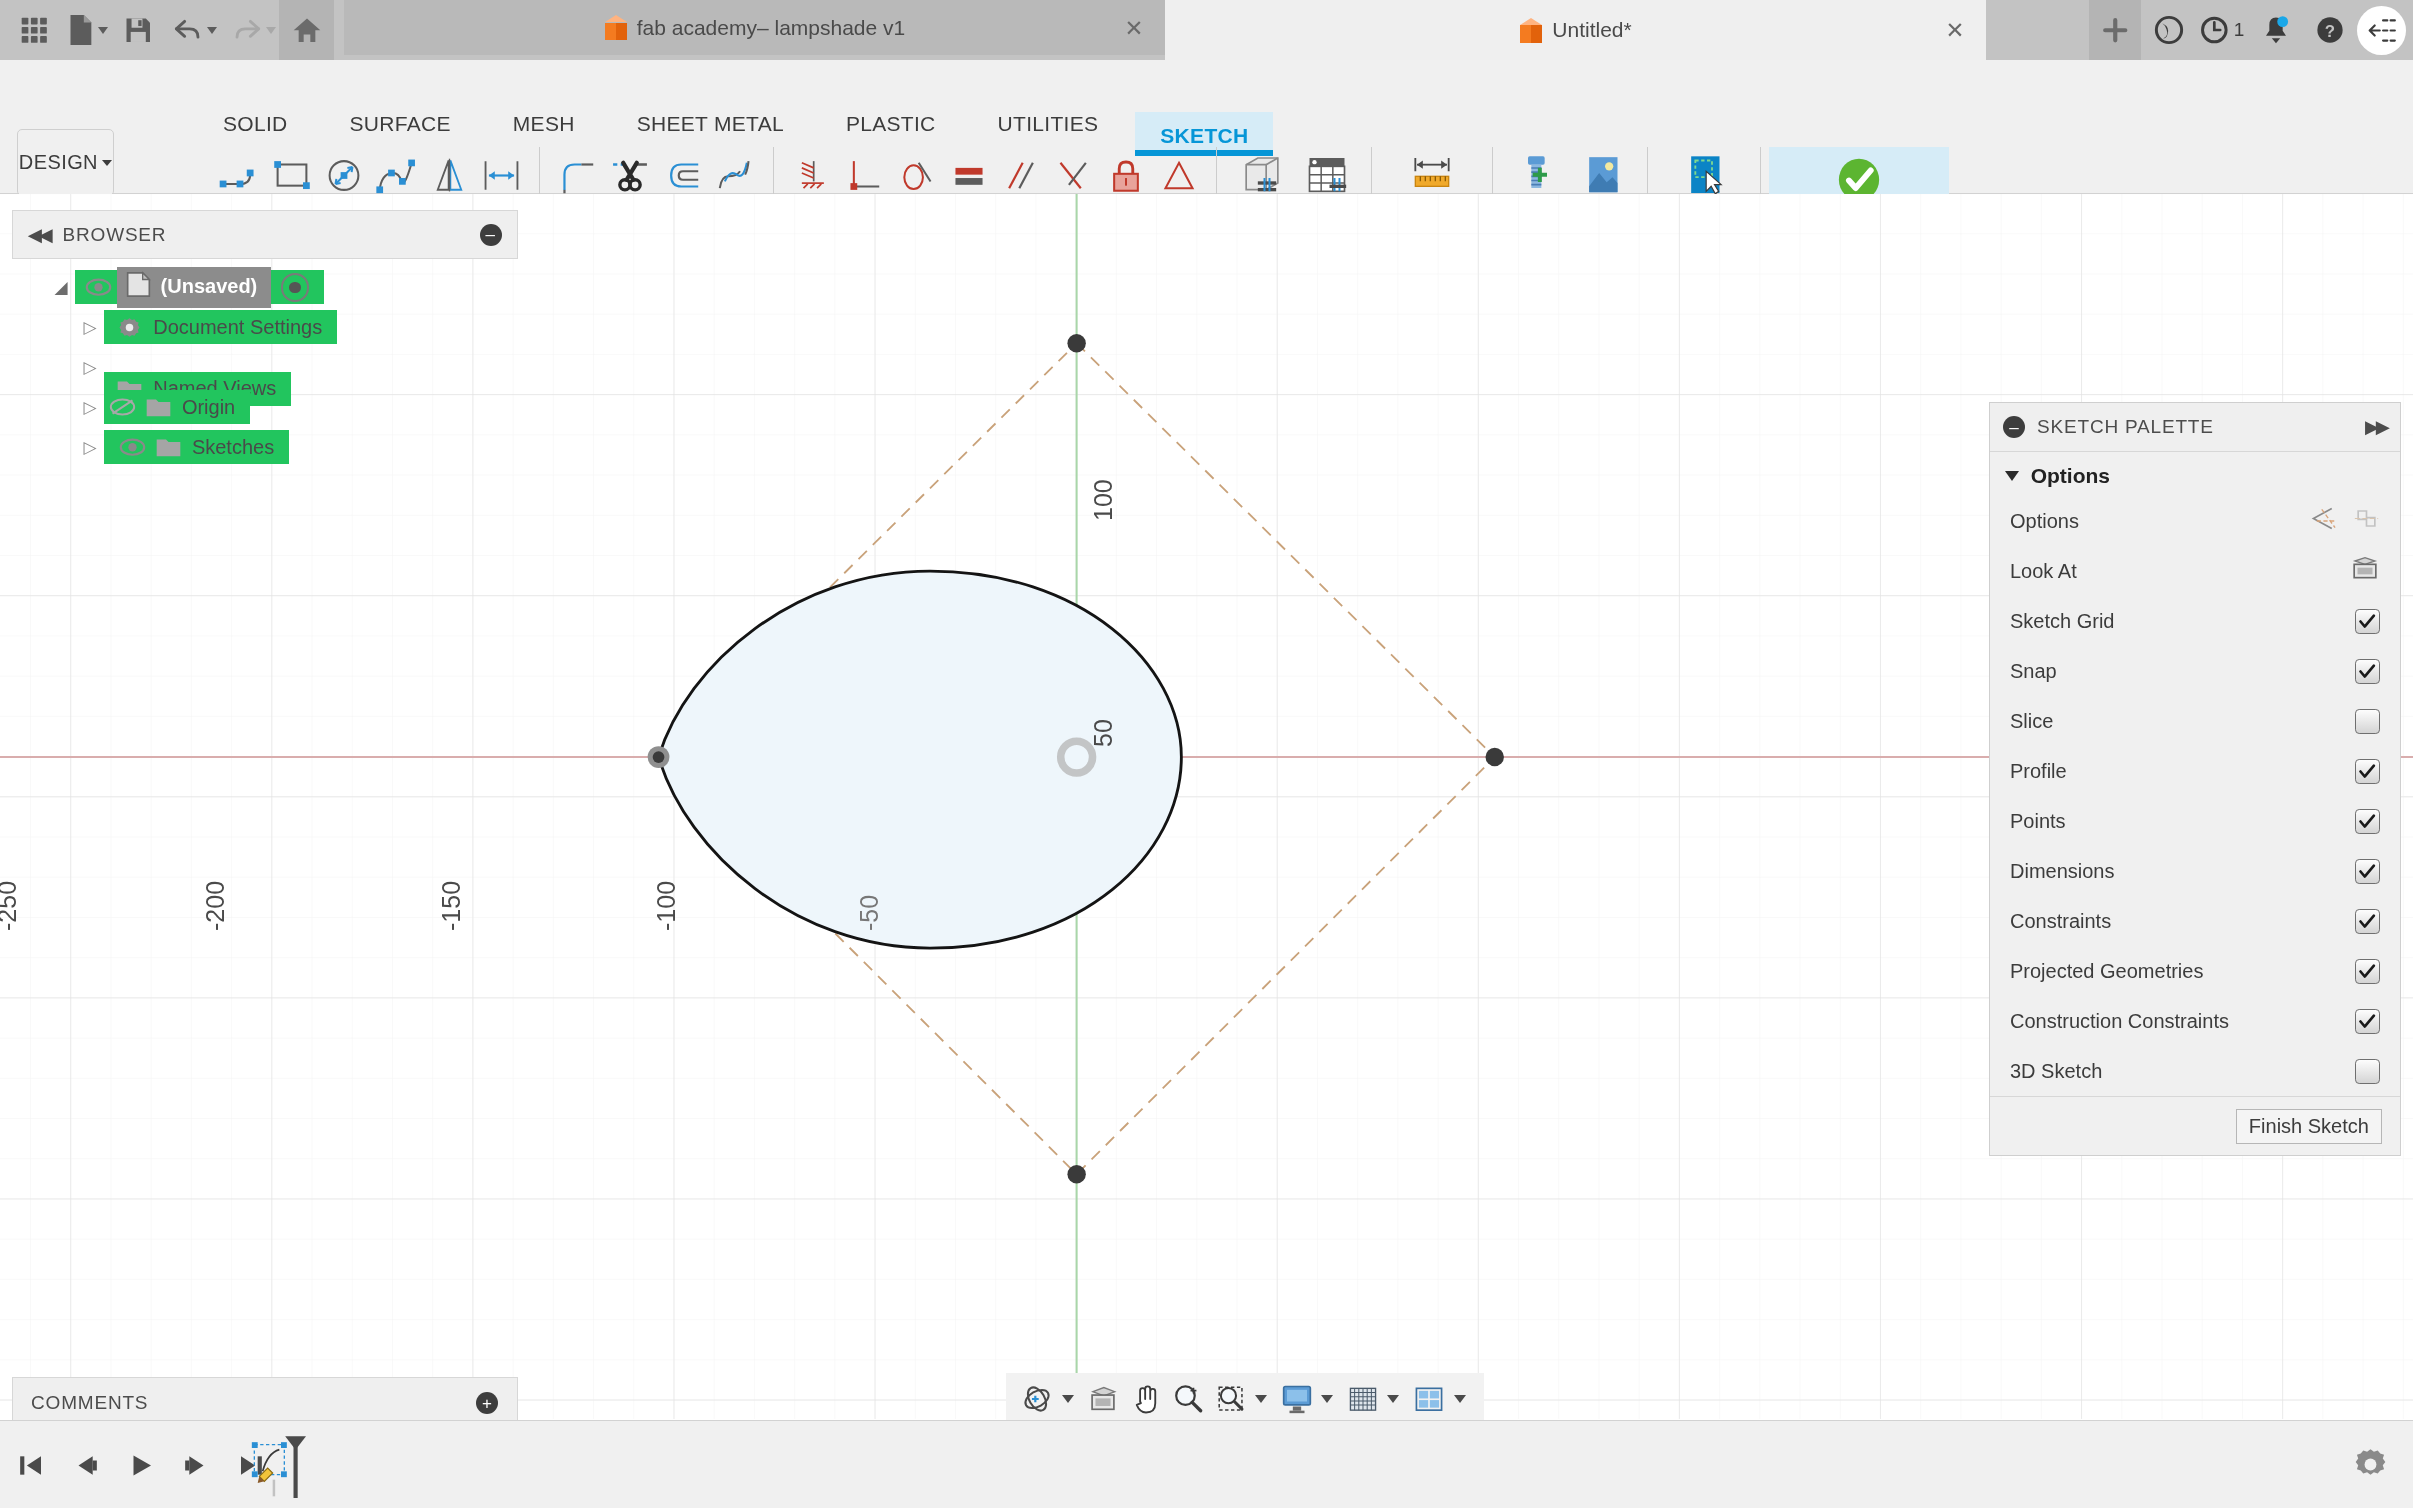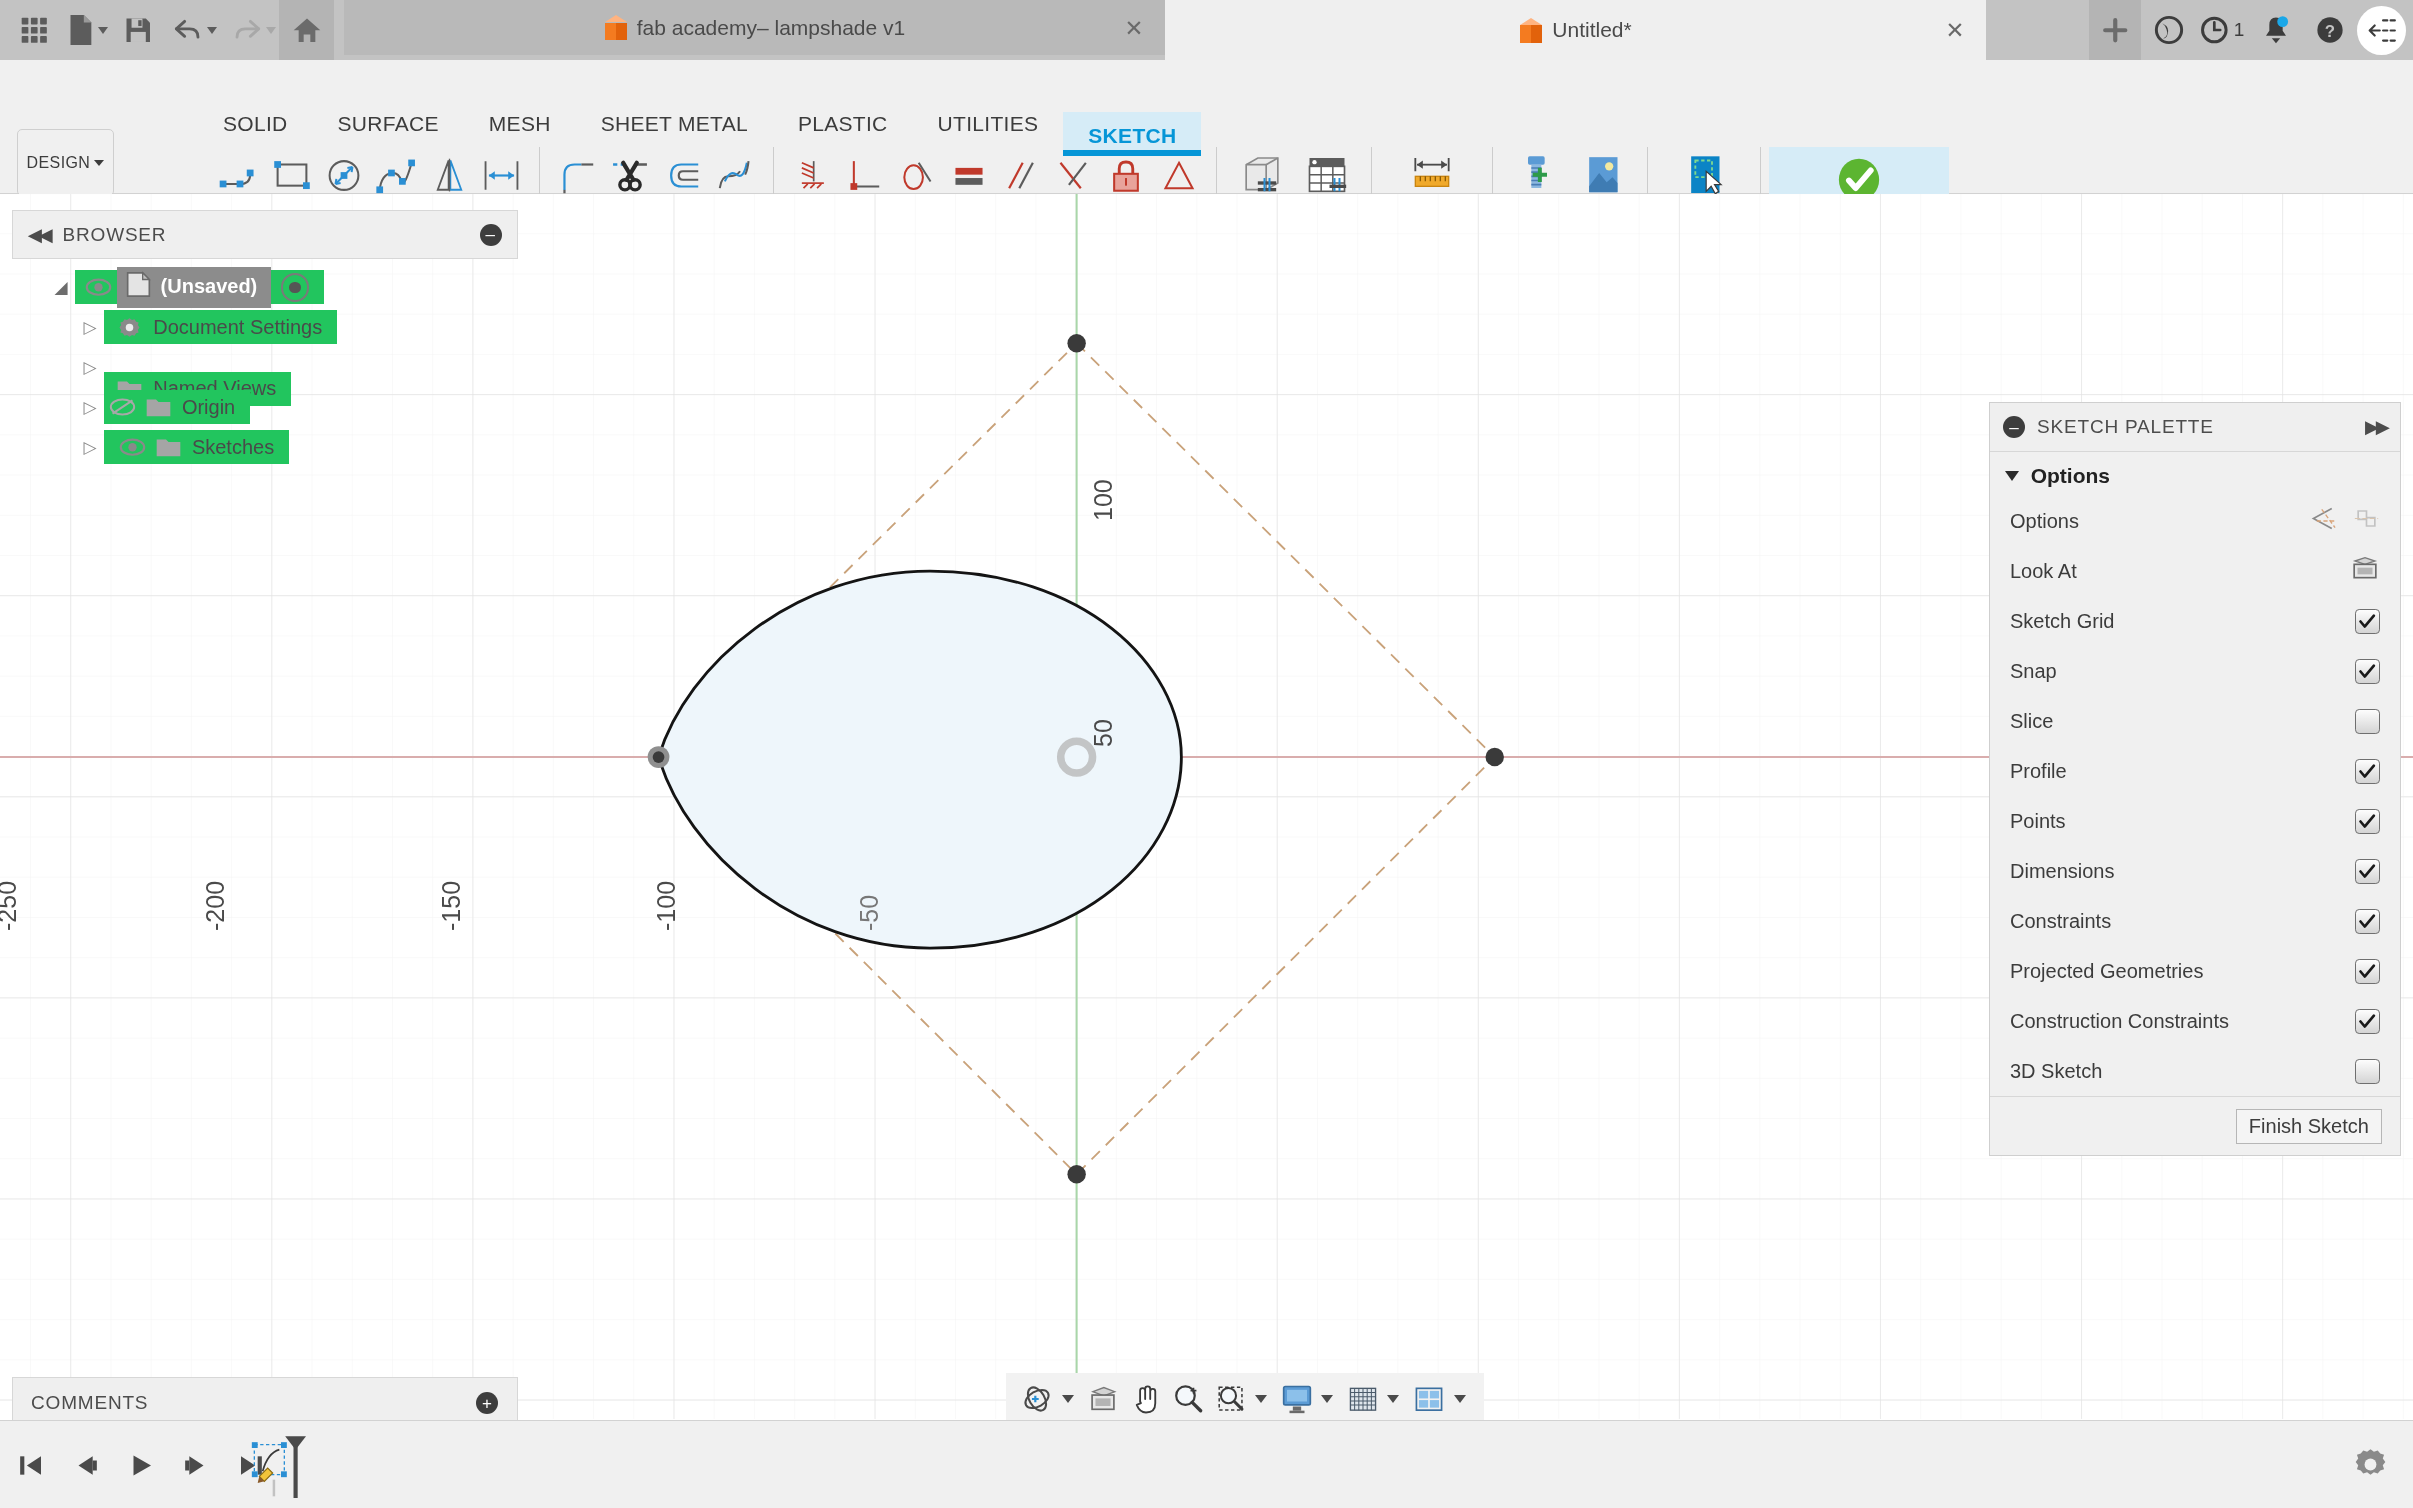--- a/index.html
+++ b/index.html
@@ -35,31 +35,31 @@
 
   .topright { display:flex; align-items:center; height:60px; gap:1.7px; padding-right:6.7px; }
   .tr-btn { width:52px; height:60px; display:flex; align-items:center; justify-content:center;
     cursor:pointer; position:relative; }
   .tr-btn.plus { background:#b4b4b4; }
   .tr-btn.panelbtn { background:#ffffff; border-radius:25px; width:49px; height:49px; }
 
   
   #ribbon { position:absolute; left:0; top:60px; width:2413px; height:134px;
     background:#f0f0f0; border-bottom:0.8px solid #d2d2d2; }
-  #wstabs { position:absolute; left:198px; top:52px; display:flex; gap:0; }
+  #wstabs { position:absolute; left:198px; top:52px; display:flex; gap:12px; }
   .wstab { font-size:21px; color:#3c3c3c; padding:0 25px 8.4px 25px; letter-spacing:0.3px;
     cursor:pointer; position:relative; }
   .wstab.active { color:#0696d7; font-weight:bold; background:#d6ecf7; padding-top:11.7px; }
   .wstab.active:after { content:""; position:absolute; left:0; right:0; bottom:0; height:5.9px;
     background:#0696d7; }
 
   #designbtn { position:absolute; left:17px; top:69px; width:97px; height:67px;
     border:0.8px solid #cfcfcf; border-radius:5px; background:#f0f0f0;
     display:flex; align-items:center; justify-content:center; cursor:pointer;
-    font-size:16px; color:#3c3c3c; letter-spacing:0.4px; }
+    font-size:20px; color:#3c3c3c; letter-spacing:0.4px; }
   #designbtn .caret { border-top-color:#3c3c3c; border-left-width:5px;border-right-width:5px;
     border-top-width:6.7px; }
 
   #groups { position:absolute; left:210px; top:87px; display:flex; align-items:flex-start; }
   .grp { display:flex; flex-direction:column; align-items:center; position:relative;
     padding:0 5px; }
   .grp .icons { display:flex; align-items:center; height:57px; gap:3.4px; }
   .grp .glabel { font-size:17.6px; color:#3c3c3c; margin-top:3.4px; display:flex;
     align-items:center; letter-spacing:0.3px; }
   .grp .glabel .caret { border-left-width:5px;border-right-width:5px;border-top-width:6.7px;

